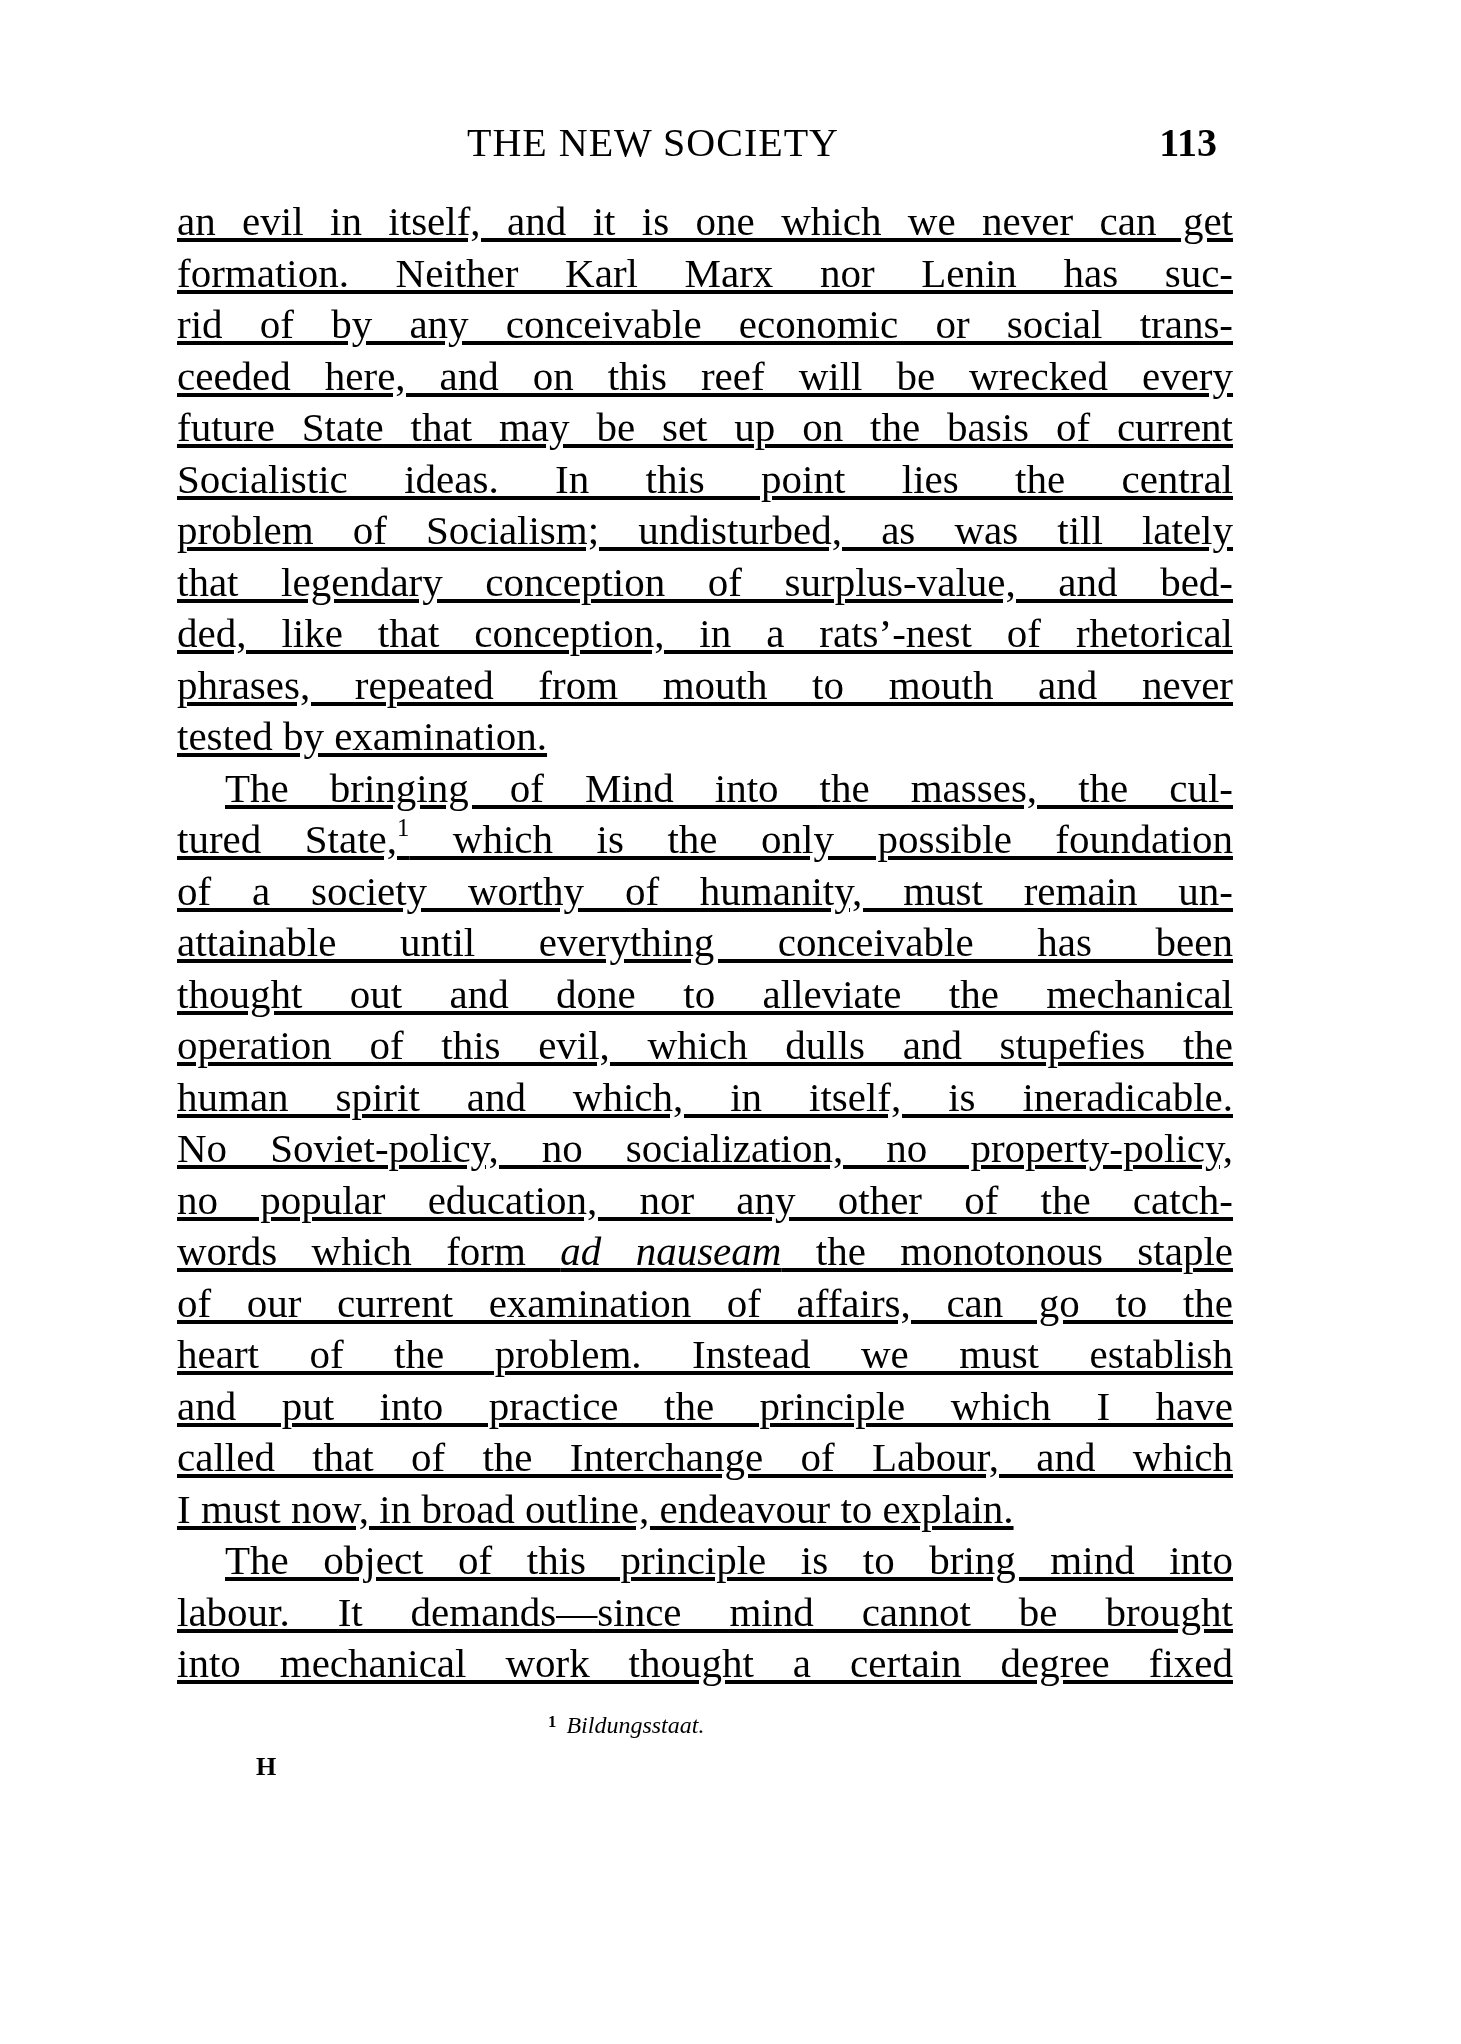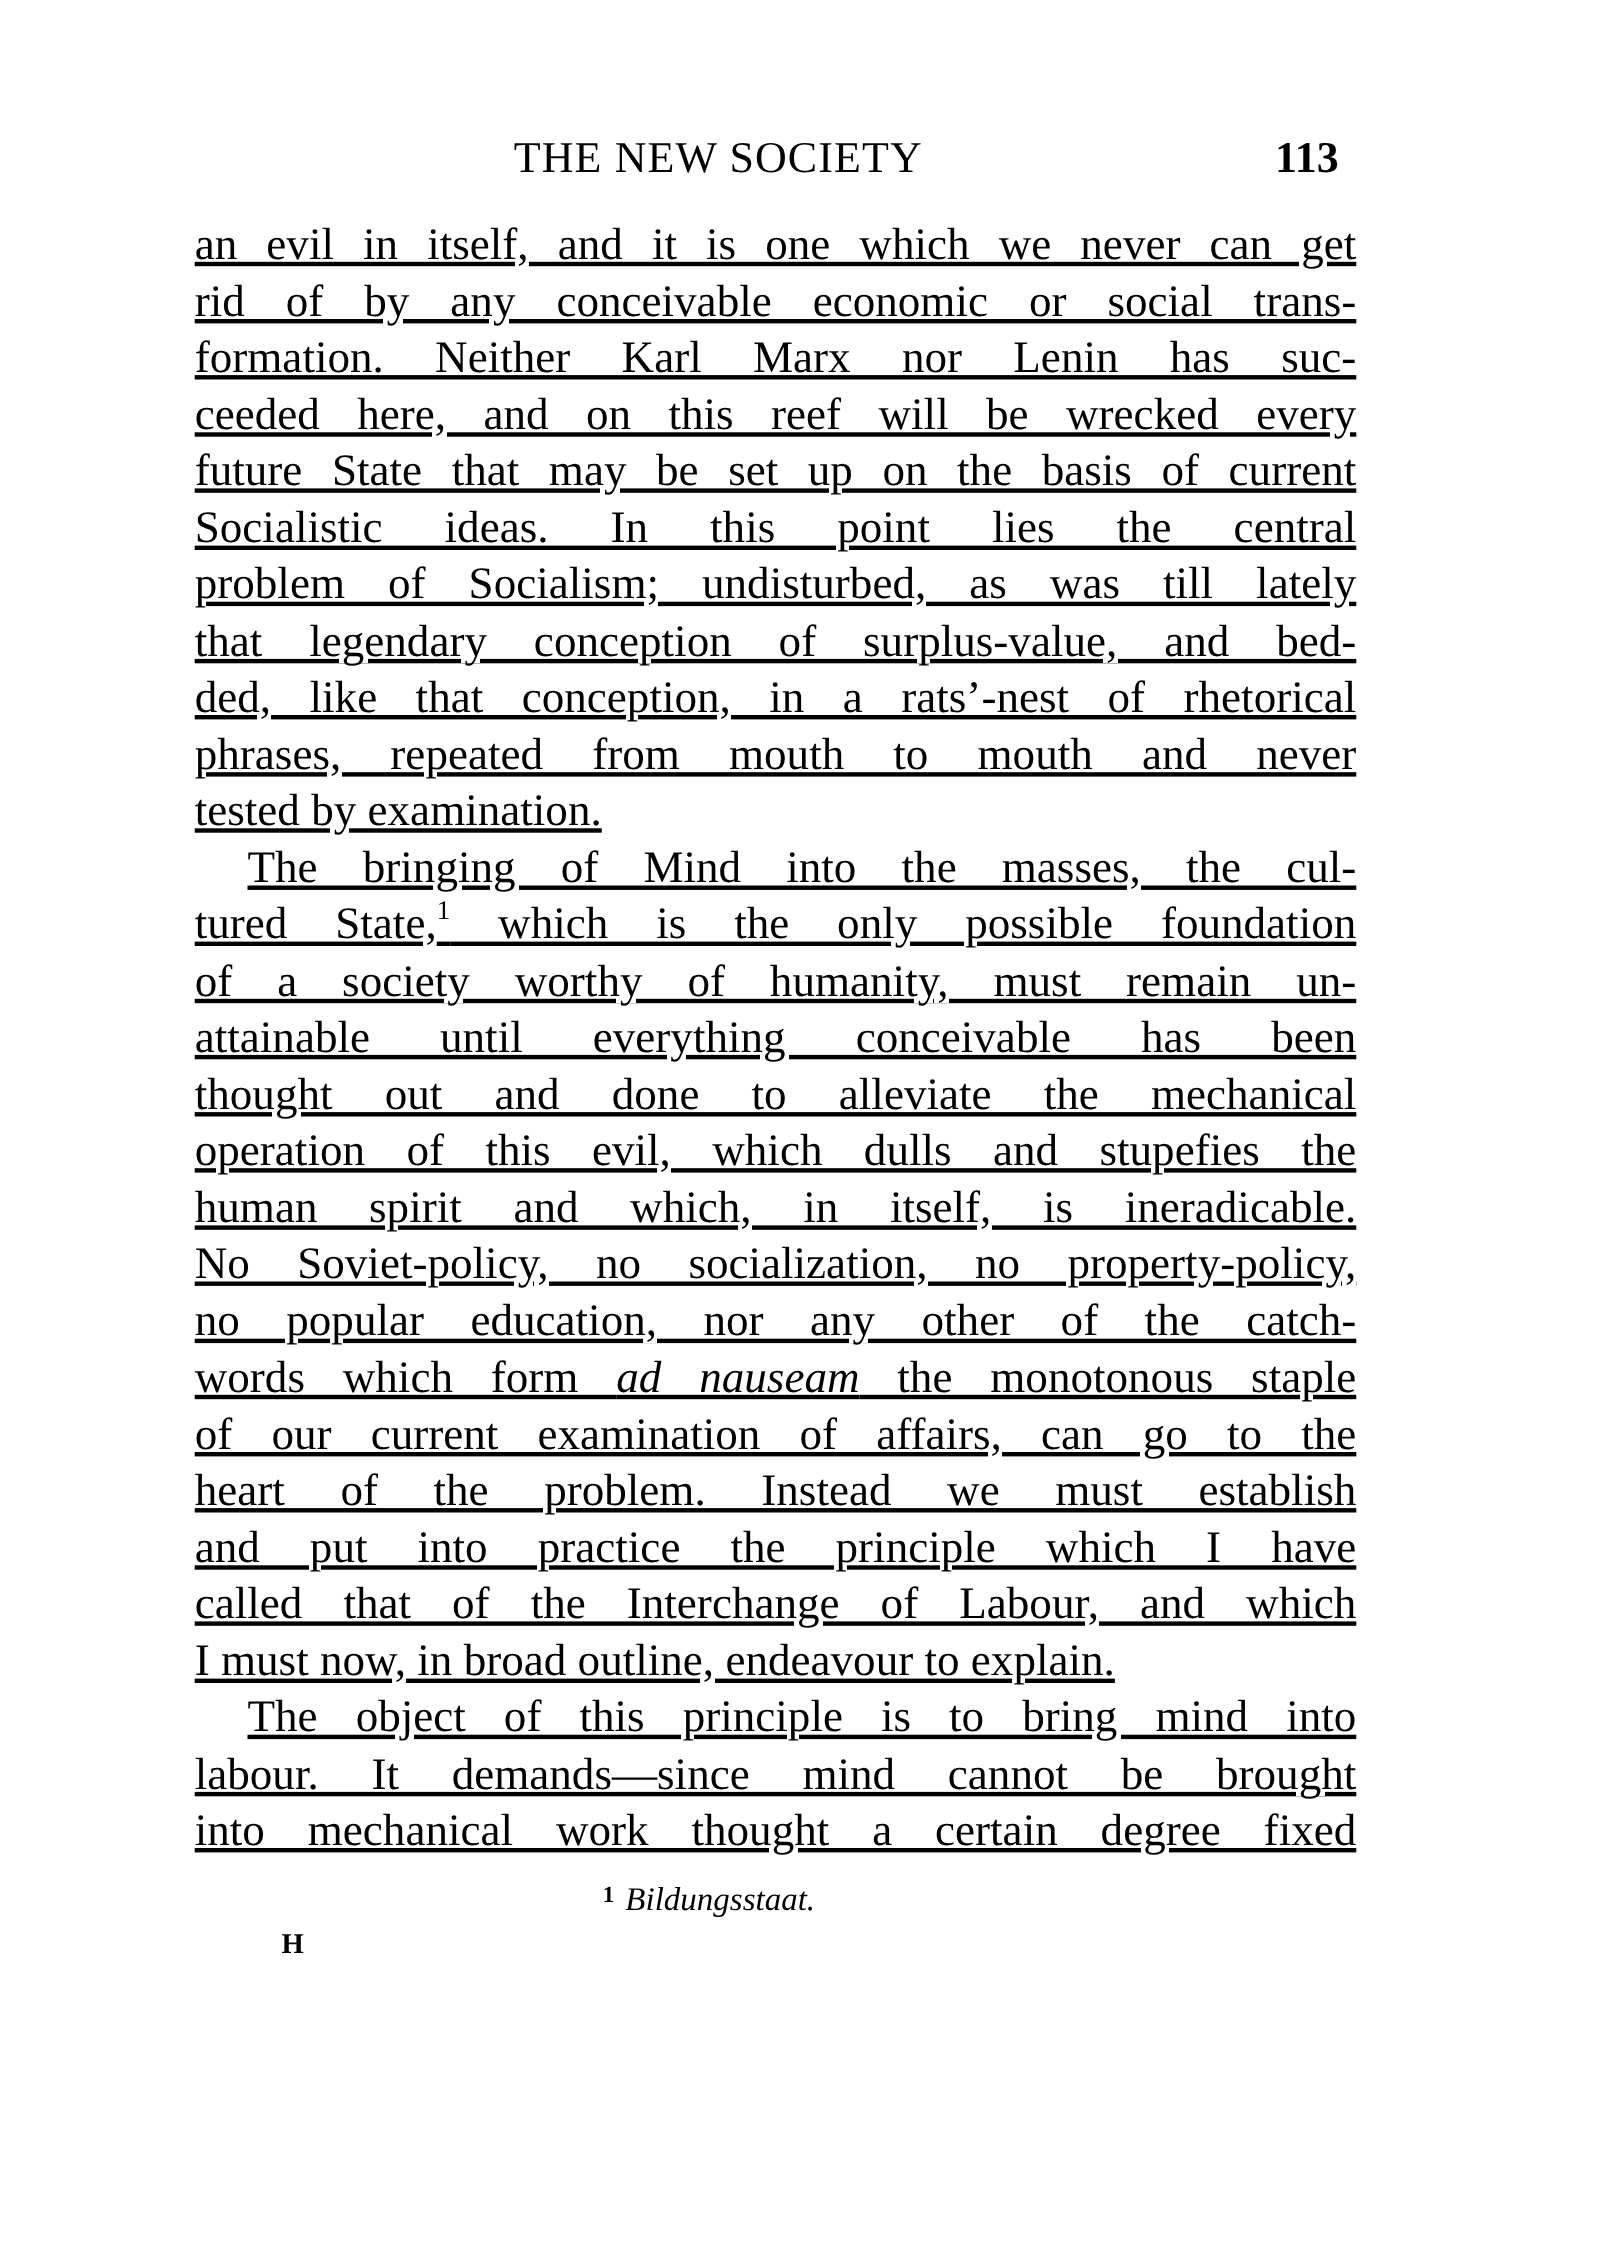--- a/index.html
+++ b/index.html
@@ -13,40 +13,40 @@
              font-family: "Liberation Serif", "DejaVu Serif", serif; line-height: 50px; margin-left: 28px; }
   .body-text { position: absolute; left: 177px; top: 196px; width: 1056px;
                font-family: "Liberation Serif", "DejaVu Serif", serif; font-size: 41px;
                line-height: 51.5px; text-decoration: underline; }
   .line { display: block; height: 51.5px; white-space: nowrap; text-align: justify;
           text-align-last: justify; }
   .line.last { text-align-last: left; }
   .line.indent { padding-left: 48px; }
   .line em { font-style: italic; }
   sup { font-size: 0.6em; line-height: 0; vertical-align: 0.7em; }
-  .footnote { position: absolute; top: 1702px; left: 548px; font-size: 30px;
+  .footnote { position: absolute; top: 1702px; left: 548px; font-size: 24px;
               font-family: "Liberation Serif", "DejaVu Serif", serif; line-height: 40px; }
   .footnote .fn-mark { font-size: 0.7em; vertical-align: 0.35em; margin-right: 10px; font-weight: bold; }
   .signature { position: absolute; top: 1752px; left: 256px; font-size: 26px; font-weight: bold;
                font-family: "Liberation Serif", "DejaVu Serif", serif; }
 </style>
 </head>
 <body>
 
 <div class="page">
 
   <div class="running-head">
     <span class="rh-title">THE NEW SOCIETY</span>
     <span class="rh-page">113</span>
   </div>
 
   <div class="body-text">
     <span class="line">an evil in itself, and it is one which we never can get</span>
+    <span class="line">formation.  Neither Karl Marx nor Lenin has suc-</span>
     <span class="line">rid of by any conceivable economic or social trans-</span>
-    <span class="line">formation.  Neither Karl Marx nor Lenin has suc-</span>
     <span class="line">ceeded here, and on this reef will be wrecked every</span>
     <span class="line">future State that may be set up on the basis of current</span>
     <span class="line">Socialistic ideas. In this point lies the central</span>
     <span class="line">problem of Socialism; undisturbed, as was till lately</span>
     <span class="line">that legendary conception of surplus-value, and bed-</span>
     <span class="line">ded, like that conception, in a rats’-nest of rhetorical</span>
     <span class="line">phrases, repeated from mouth to mouth and never</span>
     <span class="line last">tested by examination.</span>
 
     <span class="line indent">The bringing of Mind into the masses, the cul-</span>

